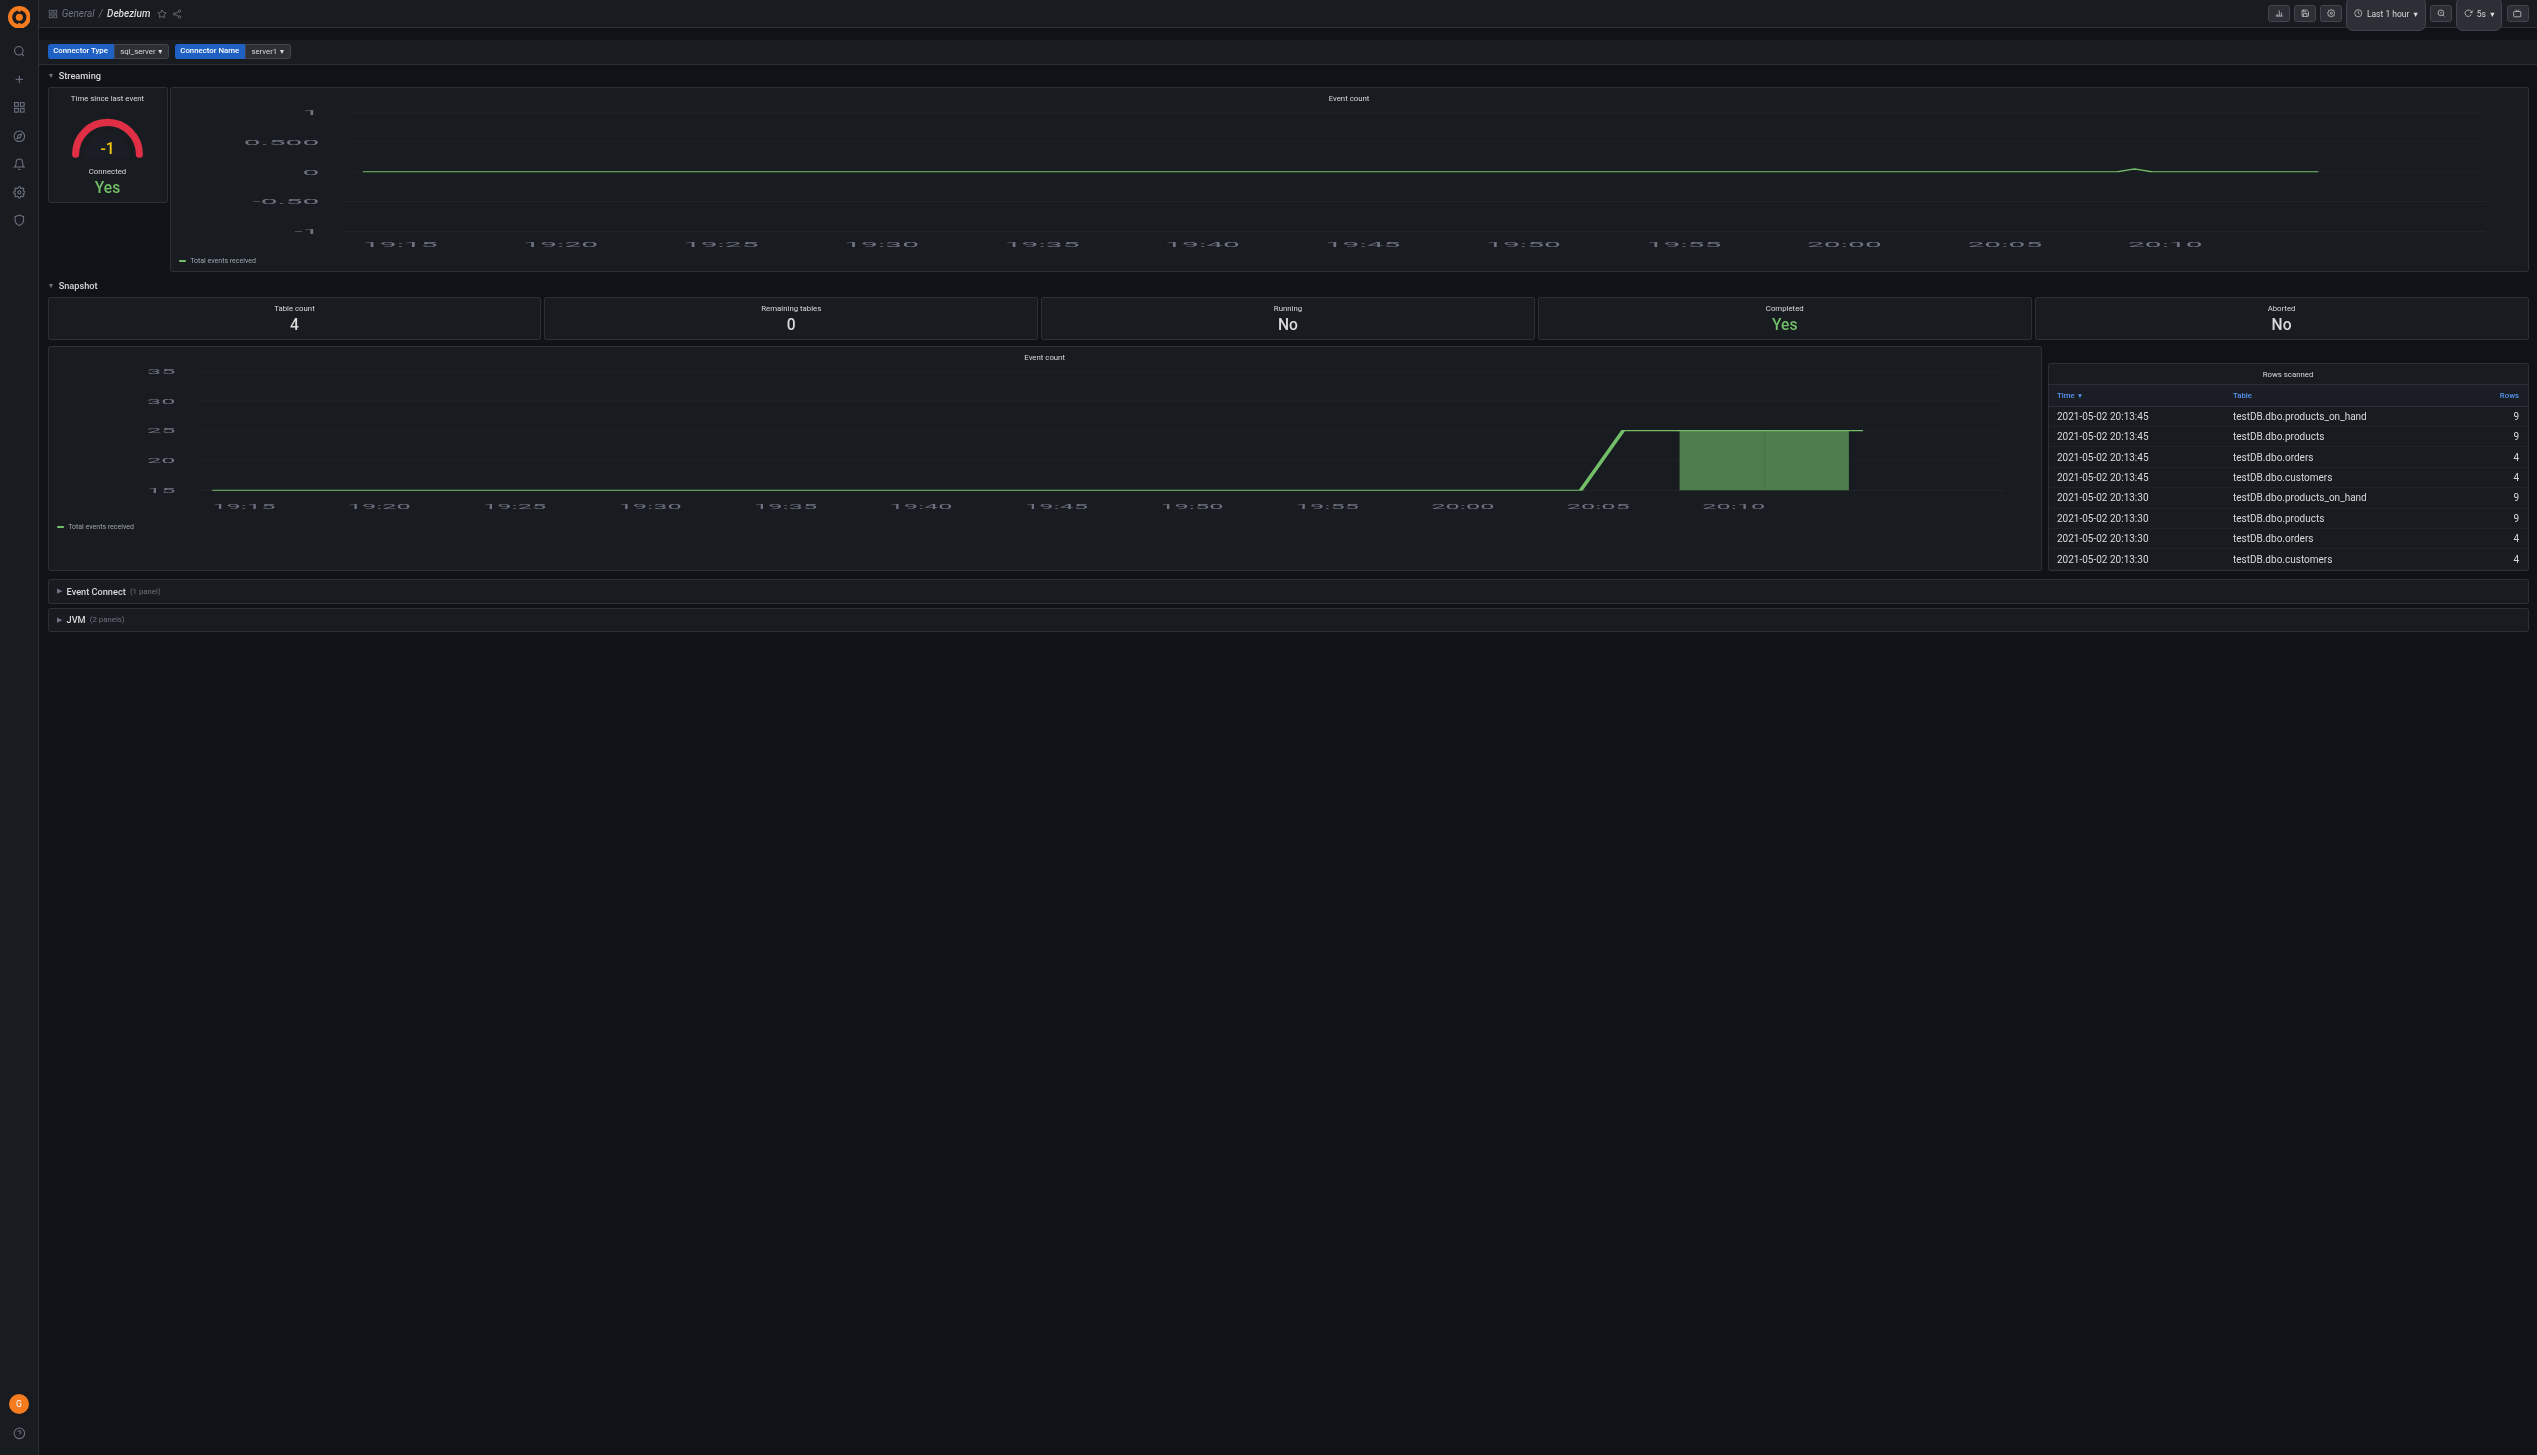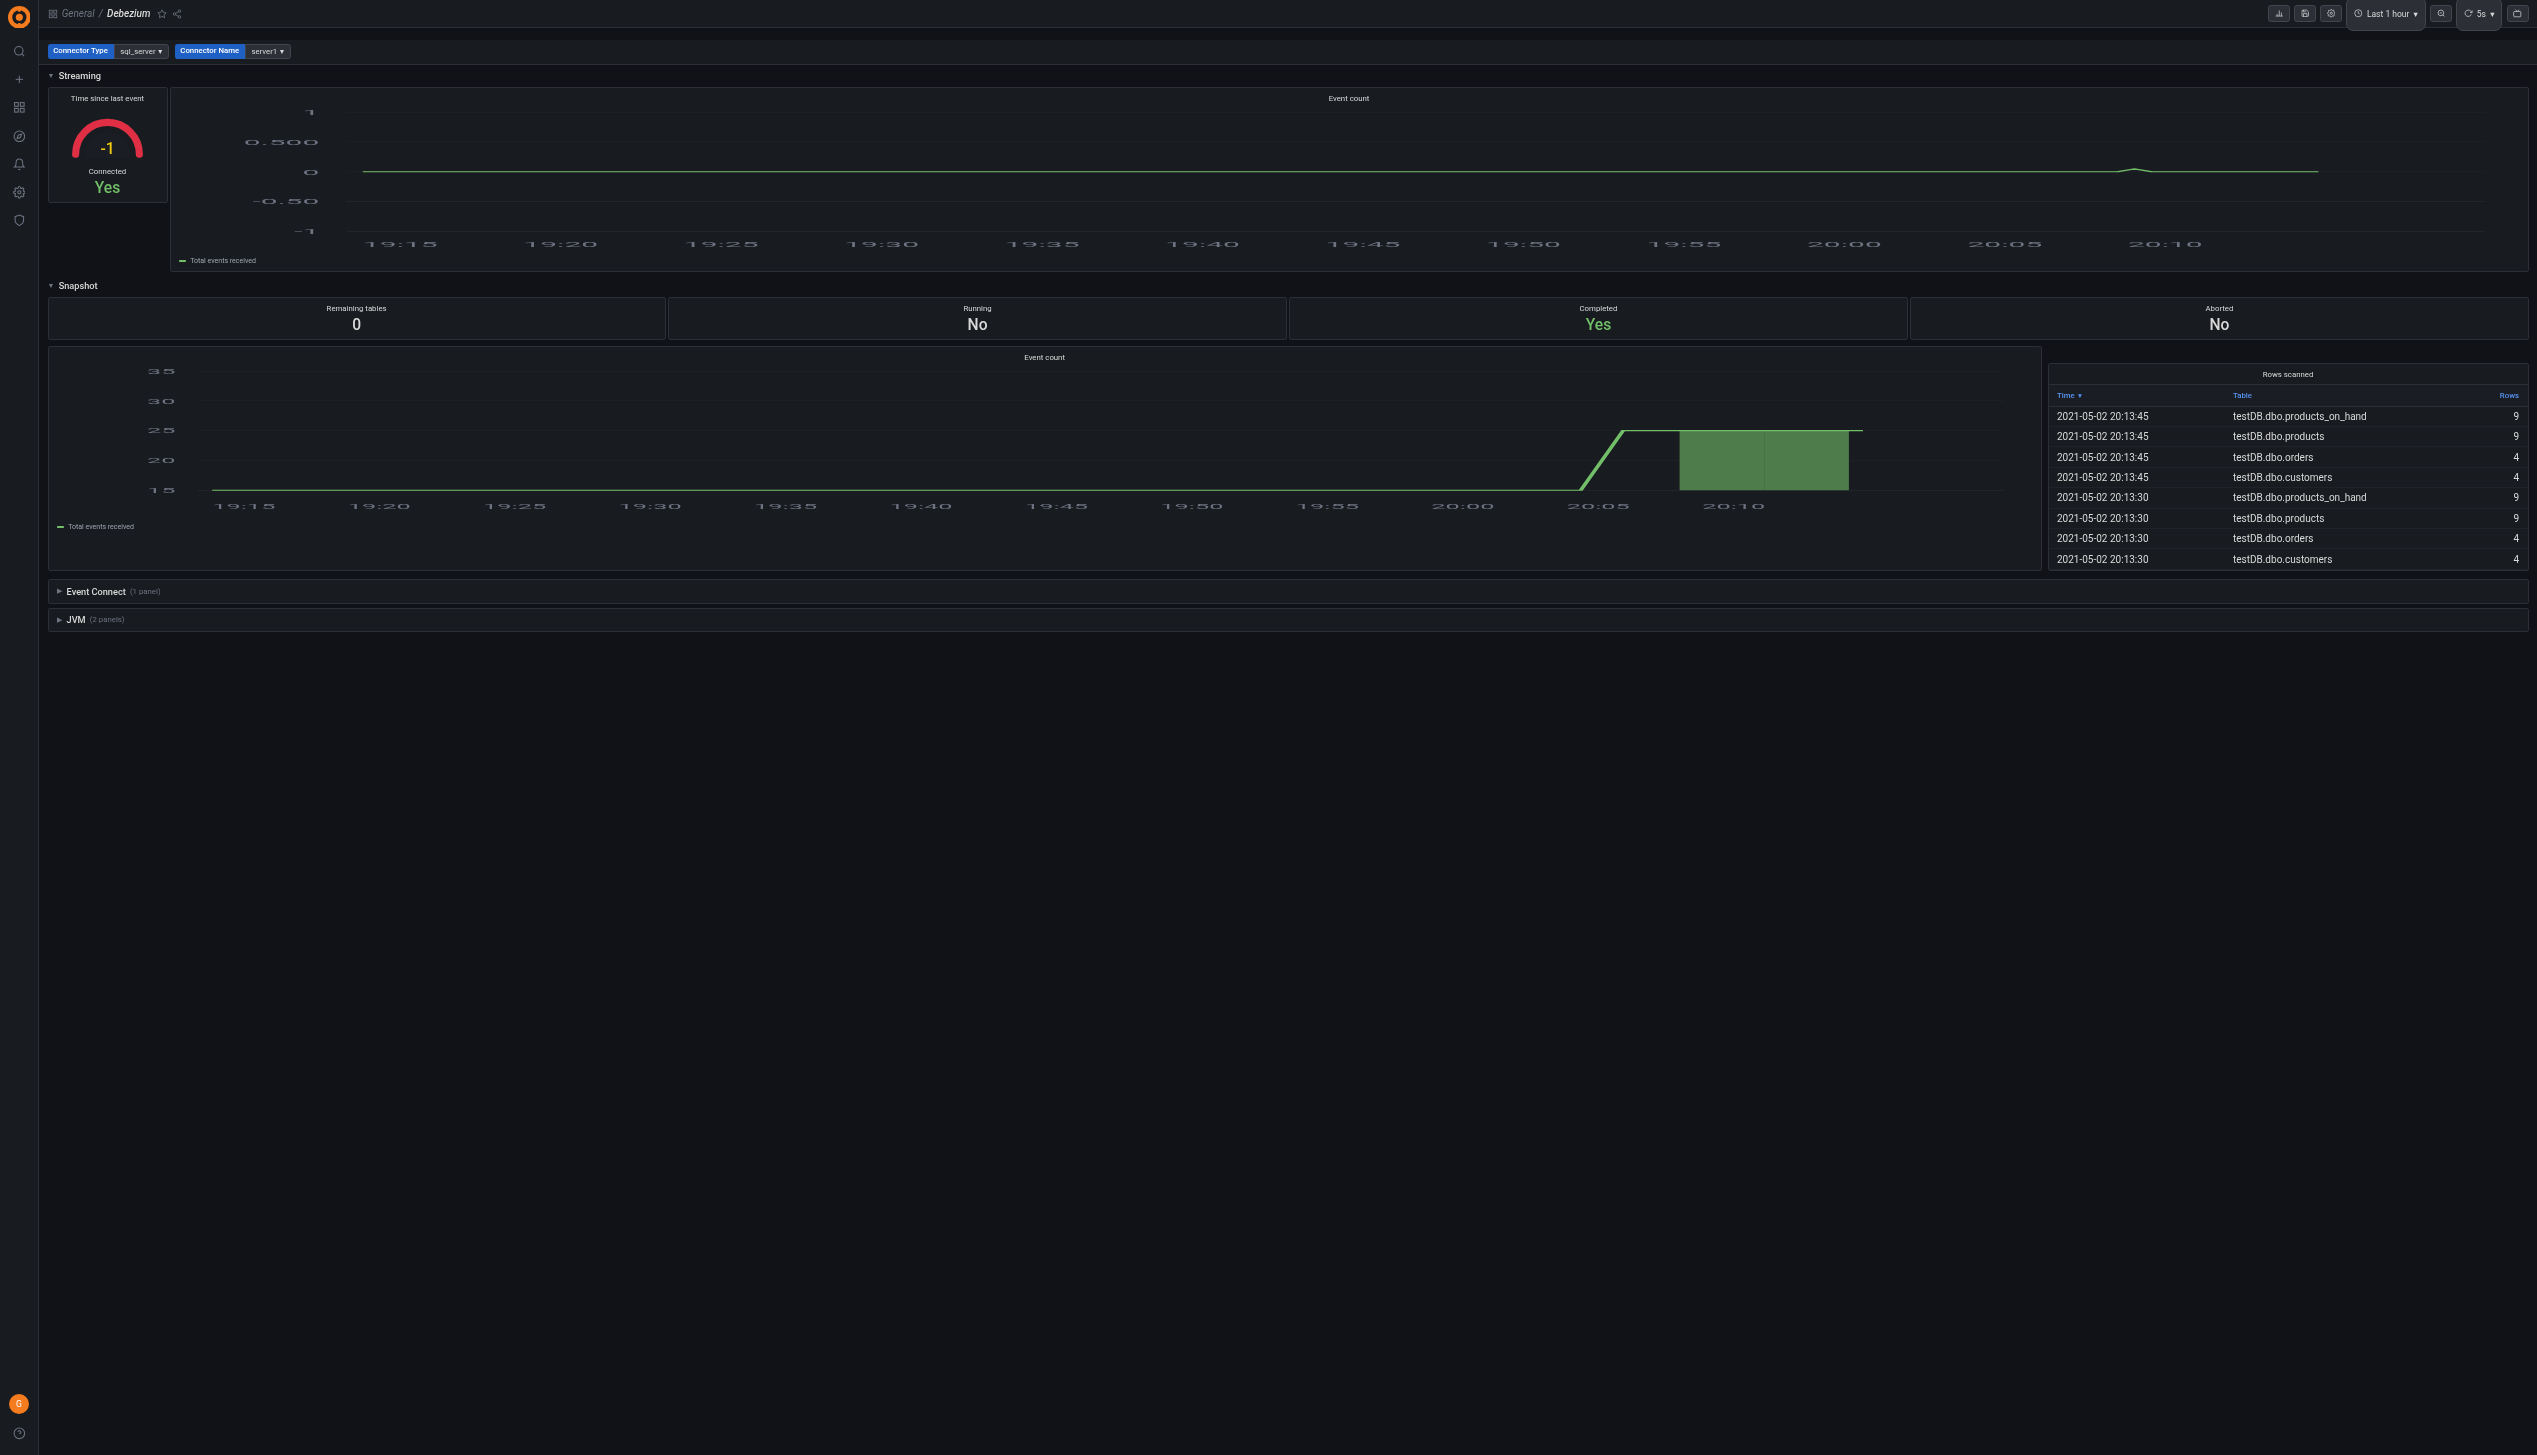--- a/index.html
+++ b/index.html
@@ -620,20 +620,24 @@
       </div>
     </div>
 
     <div class="section">
       <div class="section-header">
         <span class="chevron">▼</span>
         <span class="section-title">Snapshot</span>
       </div>
 
       <div class="snapshot-stats">
+        <div class="stat-card">
+          <div class="stat-label">Table count</div>
+          <div class="stat-value">4</div>
+        </div>
         <div class="stat-card">
           <div class="stat-label">Remaining tables</div>
           <div class="stat-value">0</div>
         </div>
         <div class="stat-card">
           <div class="stat-label">Running</div>
           <div class="stat-value">No</div>
         </div>
         <div class="stat-card">
           <div class="stat-label">Completed</div>

